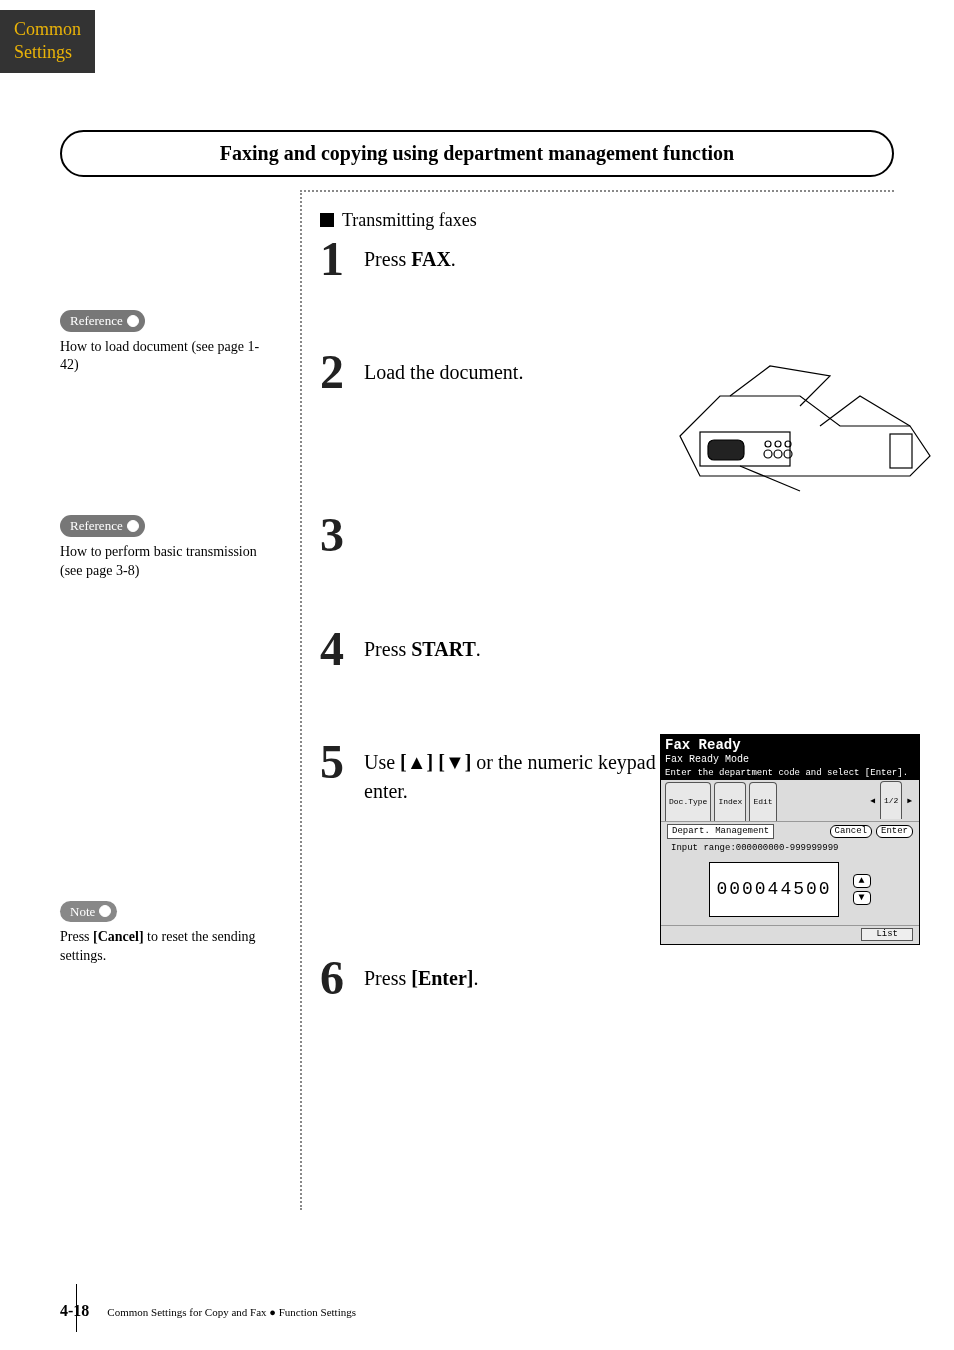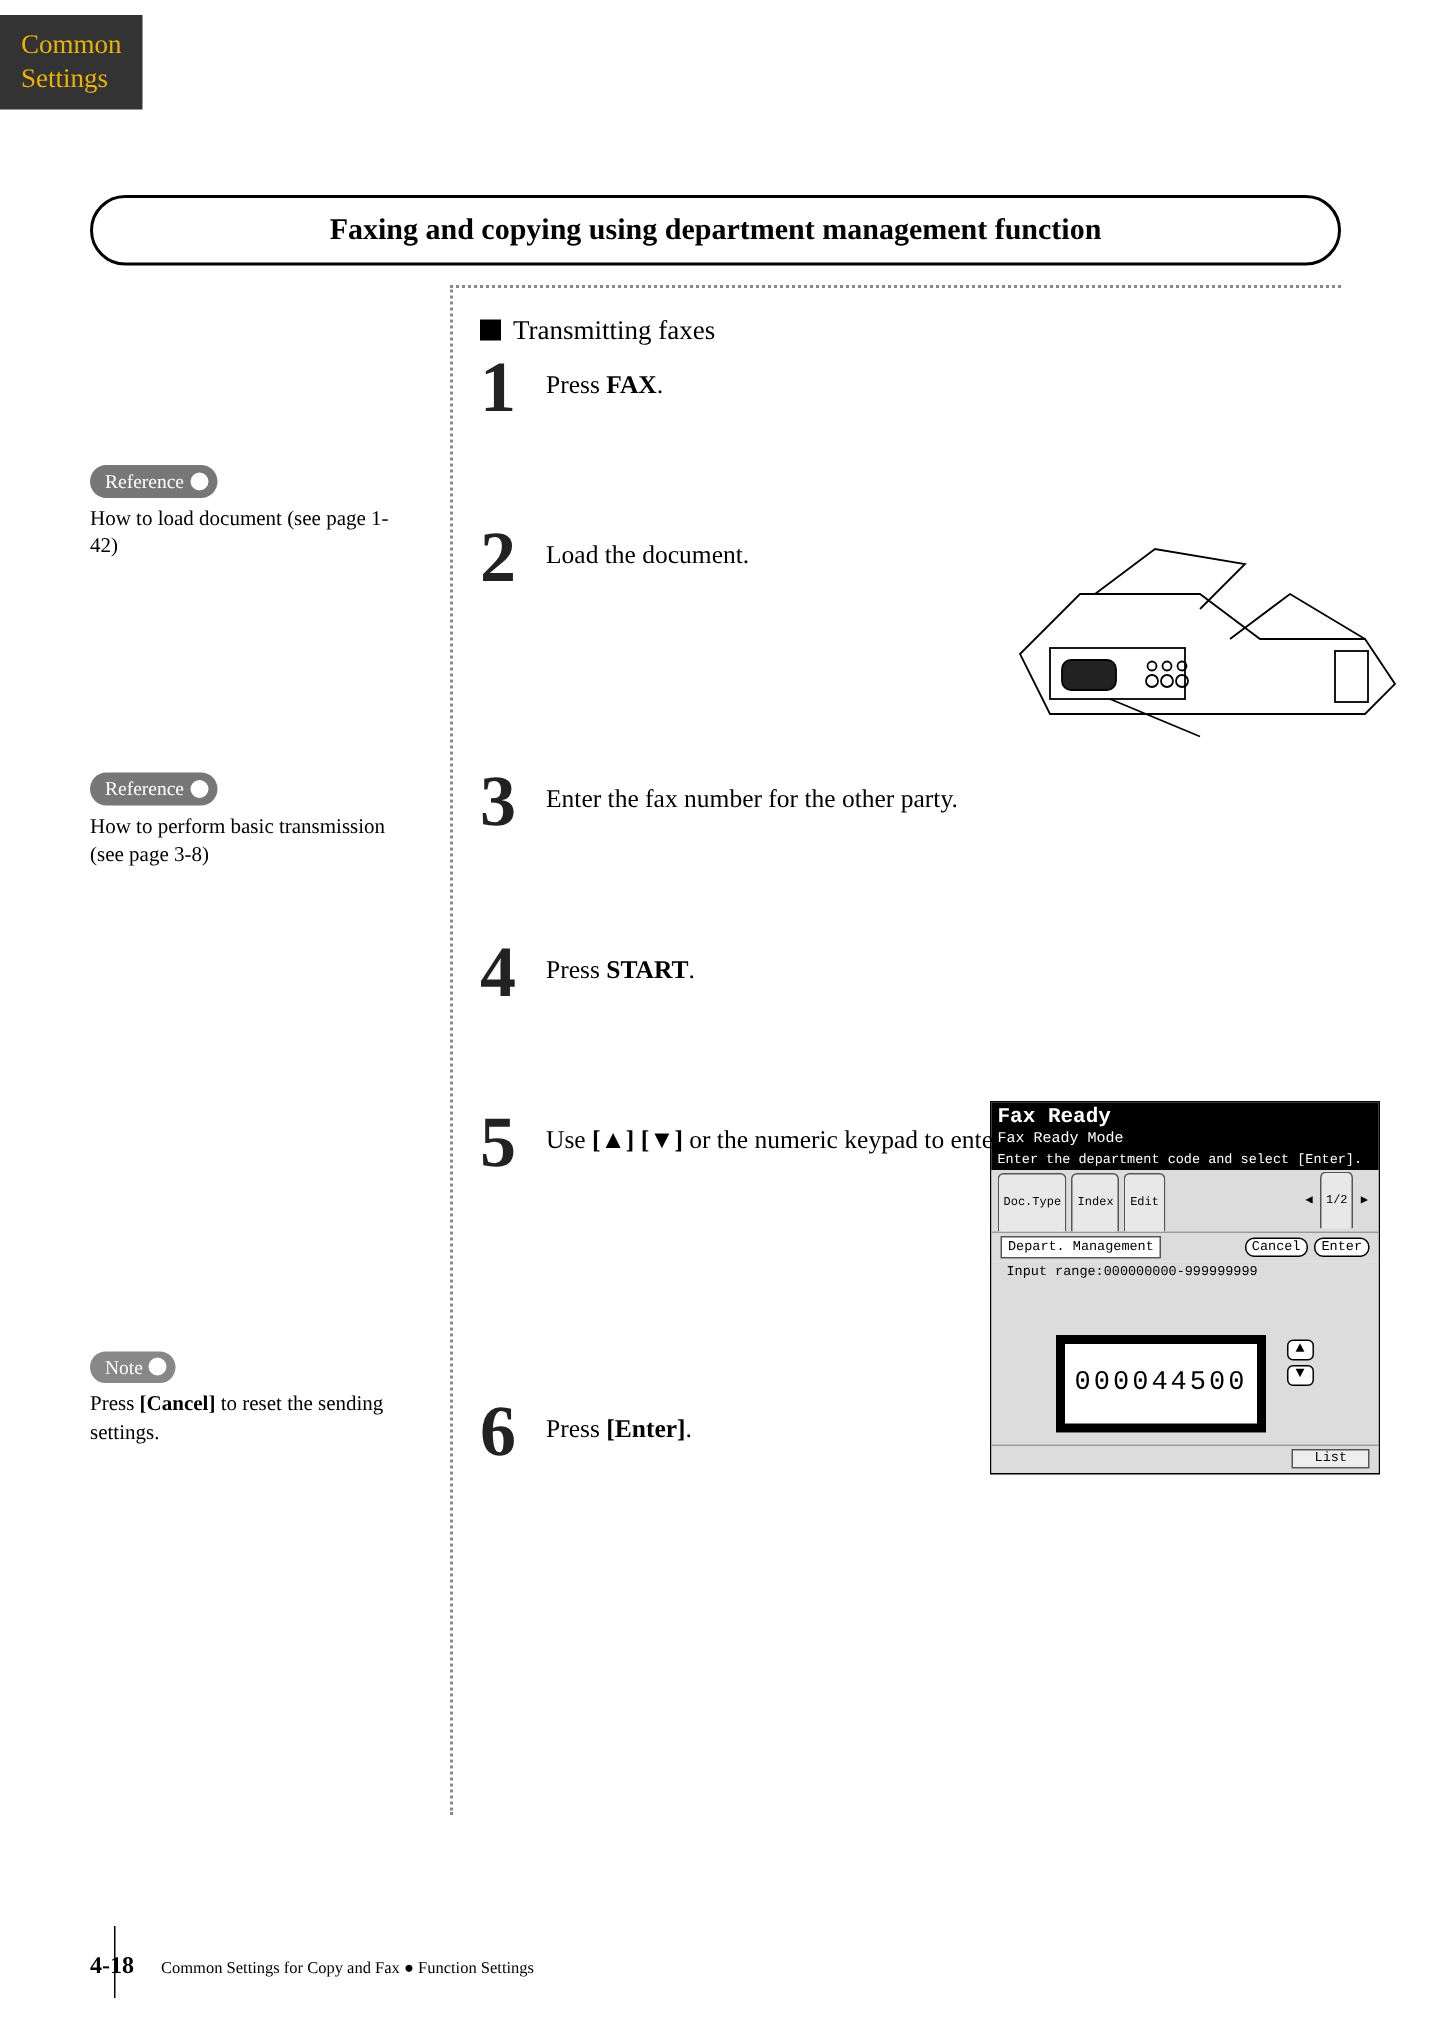--- a/index.html
+++ b/index.html
@@ -61,40 +61,40 @@
   }
   .note-body { font-family: Georgia, serif; }
 
   
   .steps { position: absolute; left: 260px; right: 0; top: 80px; }
   .section-label { font-size: 18px; margin-bottom: 6px; }
   .section-label .sq { display:inline-block; width:14px; height:14px; background:#000; margin-right:8px; vertical-align:-1px; }
   .step { position: relative; display:flex; align-items:flex-start; margin-bottom: 70px; }
   .step.tall { margin-bottom: 120px; }
   .big-num { font-family: 'Century Schoolbook', Georgia, serif; font-size: 48px; font-weight:bold; line-height:0.9; width:44px; color:#222; flex:0 0 44px; }
-  .step-text { font-size: 17px; line-height:1.45; max-width: 320px; padding-top:8px;text-align:center; }
+  .step-text { font-size: 20px; line-height:1.45; max-width: 320px; padding-top:8px; }
   .step-text b { font-weight:bold; }
 
   
   .fax-illus { position:absolute; left:340px; top:-14px; width:280px; height:160px; }
 
   
   .lcd { position:absolute; left:340px; top:-6px; width:260px; border:1px solid #000; font-family: "Courier New", monospace; font-size:10px; line-height:1.2; }
   .lcd .bar { background:#000; color:#fff; display:flex; justify-content:space-between; padding:2px 4px;flex-direction:column; }
   .lcd .bar .ready { font-size:14px; font-weight:bold; }
   .lcd .sub { background:#000; color:#fff; padding:0 4px 2px 4px; font-size:9px; }
   .lcd .tabs { display:flex; gap:3px; padding:2px 4px 0 4px; font-size:8px; background:#dcdcdc; }
   .lcd .tabs span { border:1px solid #555; border-bottom:none; padding:14px 3px; background:#e8e8e8; border-radius:4px 4px 0 0; }
   .lcd .row { display:flex; justify-content:space-between; align-items:center; padding:2px 6px; background:#dcdcdc; border-top:1px solid #999;gap:34px; }
   .lcd .row .field { background:#fff; border:1px solid #555; padding:1px 4px; font-size:9px; }
   .lcd .btns { display:flex; gap:4px; }
   .lcd .btn { border:1.5px solid #000; border-radius:6px; padding:0 4px; font-size:9px; background:#fff; }
   .lcd .range { padding:2px 10px; font-size:9px; background:#dcdcdc; }
   .lcd .bignum-row { display:flex; justify-content:center; align-items:center; gap:14px; padding:6px 0 8px 0; background:#dcdcdc; }
-  .lcd .bignum { border:6px solid #000000; background:#fff; font-size:18px; letter-spacing:2px; padding:16px 6px; font-family:"Courier New",monospace;margin-top:28px; }
+  .lcd .bignum { border:1px solid #000000; background:#fff; font-size:18px; letter-spacing:2px; padding:16px 6px; font-family:"Courier New",monospace; }
   .lcd .arrows { display:flex; flex-direction:column; gap:3px; }
   .lcd .arrow-btn { width:18px; height:14px; border:1.5px solid #000; border-radius:4px; display:flex; align-items:center; justify-content:center; font-size:10px; background:#fff; }
   .lcd .bottom { border-top:1px solid #999; display:flex; justify-content:flex-end; padding:2px 6px 3px 6px; font-size:9px; background:#dcdcdc; }
   .lcd .listbtn { border:1px solid #555; padding:0 14px; background:#eee; font-size:9px; }
 
   
   .footer { position:absolute; left:60px; bottom:30px; display:flex; align-items:baseline; gap:18px; }
   .footer .pn { font-size:16px; font-family: Georgia, serif; font-weight: bold; }
   .footer .bc { font-size:11px; font-family: Georgia, serif; }
   .footer .dot { font-size:11px; }
@@ -180,23 +180,20 @@
             <path d="M70 60 L110 30 L170 40 L140 70"></path>
             <path d="M160 90 L200 60 L250 90"></path>
             <rect x="230" y="98" width="22" height="34" fill="#fff"></rect>
             <line x1="80" y1="130" x2="140" y2="155"></line>
           </g>
         </svg>
       </div>
 
       <div class="step">
         <div class="big-num">3</div>
-        <div class="step-text">
-          <span>Enter the fax number for the other party.</span>
-        </div>
       </div>
 
       <div class="step">
         <div class="big-num">4</div>
         <div class="step-text">
           <span>Press </span><b>START</b><span>.</span>
         </div>
       </div>
 
       <div class="step tall" style="margin-bottom:150px;">

